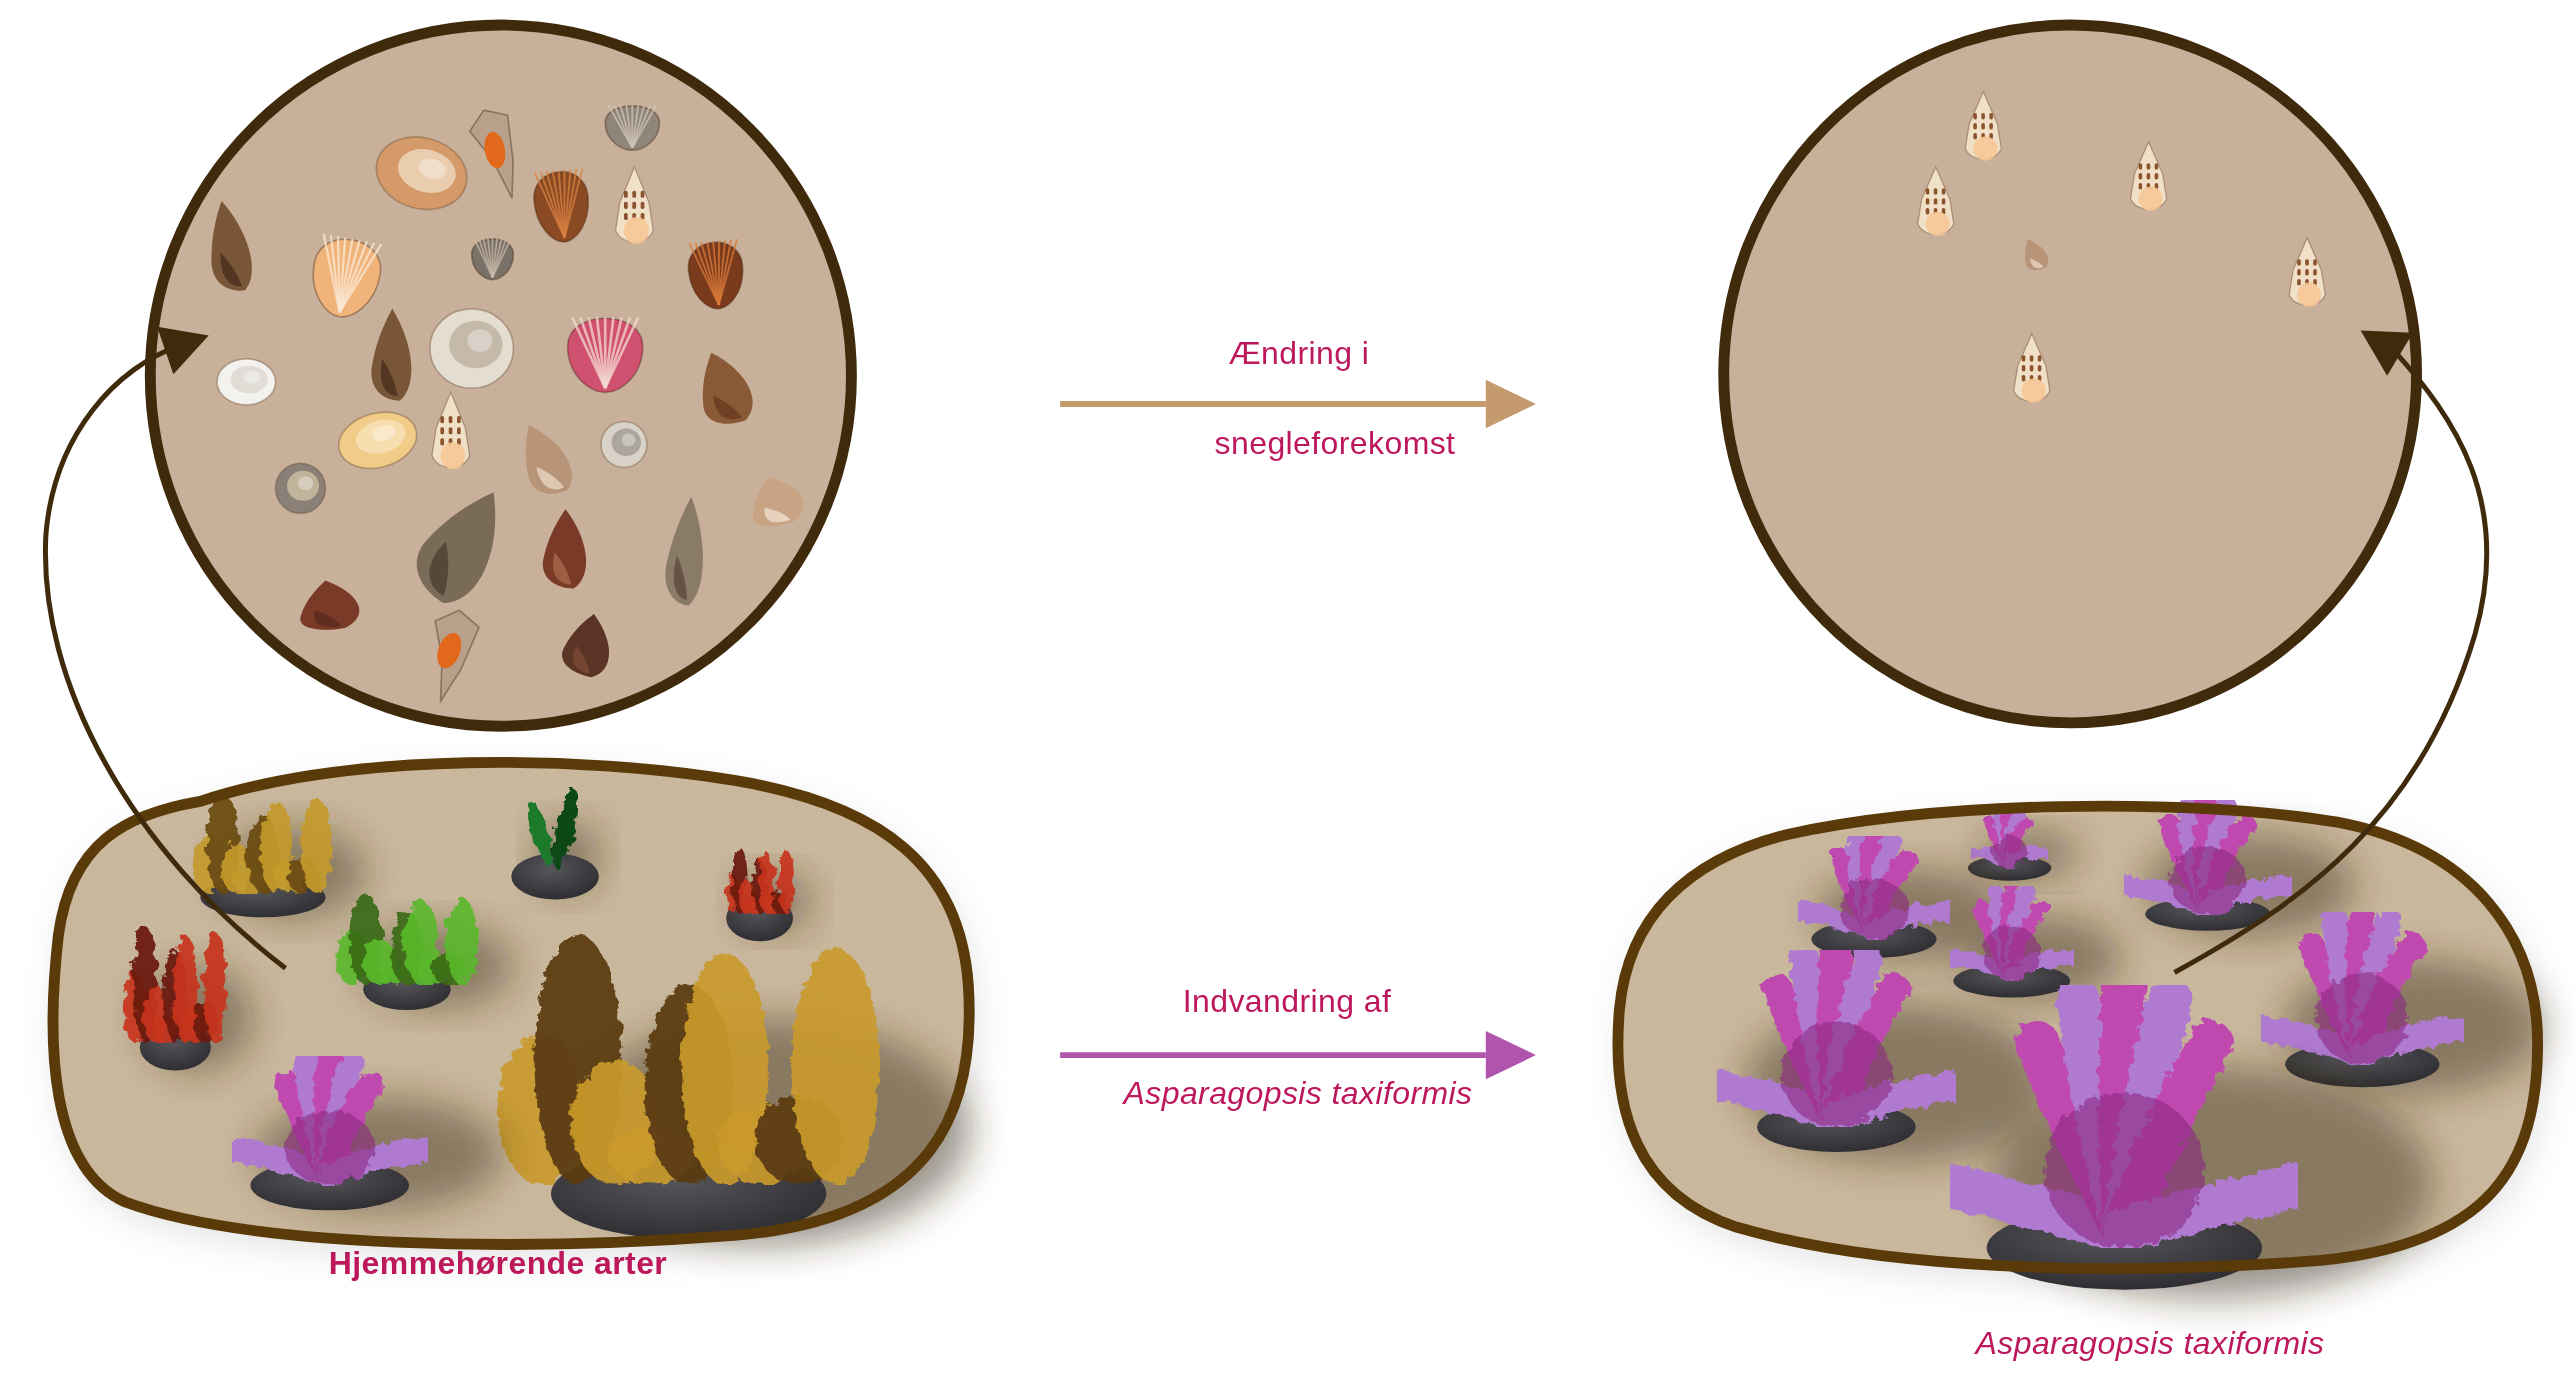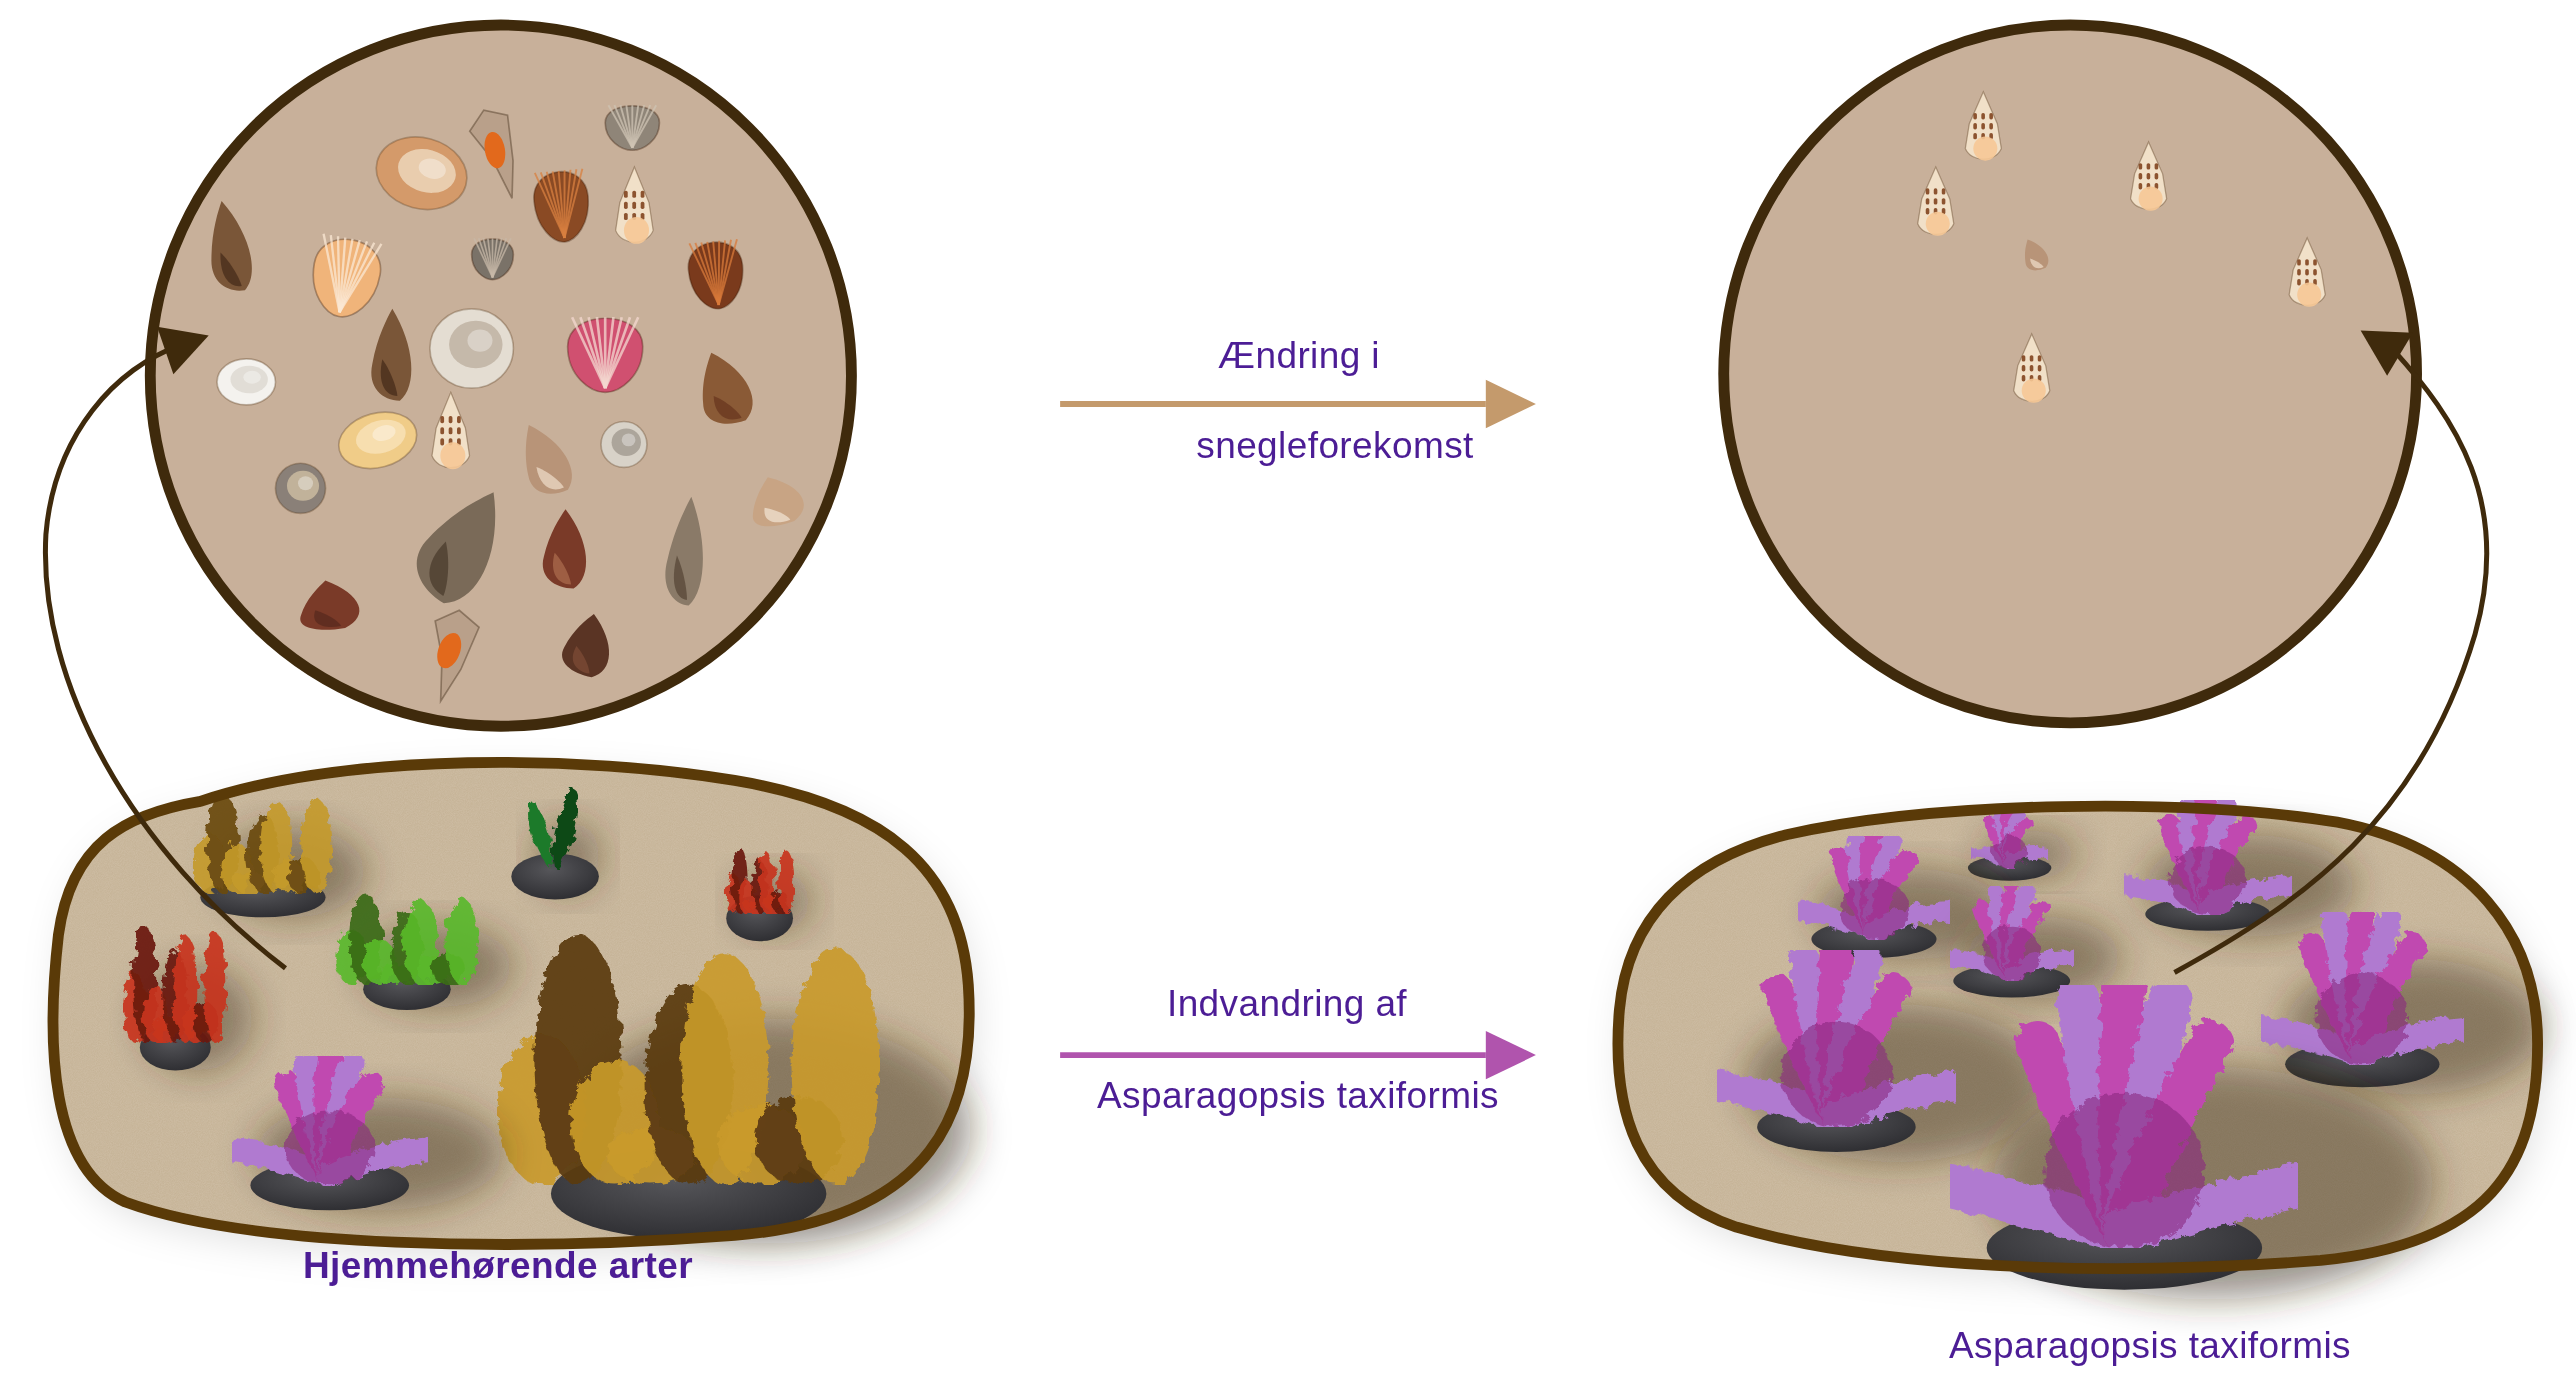--- a/index.html
+++ b/index.html
@@ -1,21 +1,21 @@
 <!DOCTYPE html>
 <html style="font-size:13.4px"><head>
 <meta charset="utf-8">
 <style>
   html, body { margin: 0; padding: 0; background: #ffffff; }
   body { width: 2576px; height: 1394px; position: relative; overflow: hidden;
          font-family: "Liberation Sans", "DejaVu Sans", sans-serif; }
   svg.canvas { position: absolute; left: 0; top: 0; }
-  .label { position: absolute; color: #4c1d95; font-size: 37px; white-space: nowrap;
+  .label { position: absolute; color: #be185d; font-size: 32px; white-space: nowrap;
            transform: translateX(-50%); letter-spacing: 0.4px; line-height: 1; }
-  .italic { }
+  .italic { font-style: italic; }
 </style>
 </head>
 <body>
 
 <svg class="canvas" width="2576" height="1394" viewBox="0 0 3086 1670" xmlns="http://www.w3.org/2000/svg">
   <defs>
     <filter id="sandNoise" x="0" y="0" width="100%" height="100%">
       <feTurbulence type="fractalNoise" baseFrequency="0.9" numOctaves="2" seed="3" result="n"></feTurbulence>
       <feColorMatrix type="matrix" values="0 0 0 0 0.77  0 0 0 0 0.69  0 0 0 0 0.58  0 0 0 0.55 0" in="n" result="c"></feColorMatrix>
       <feComposite in="c" in2="SourceGraphic" operator="in"></feComposite>

